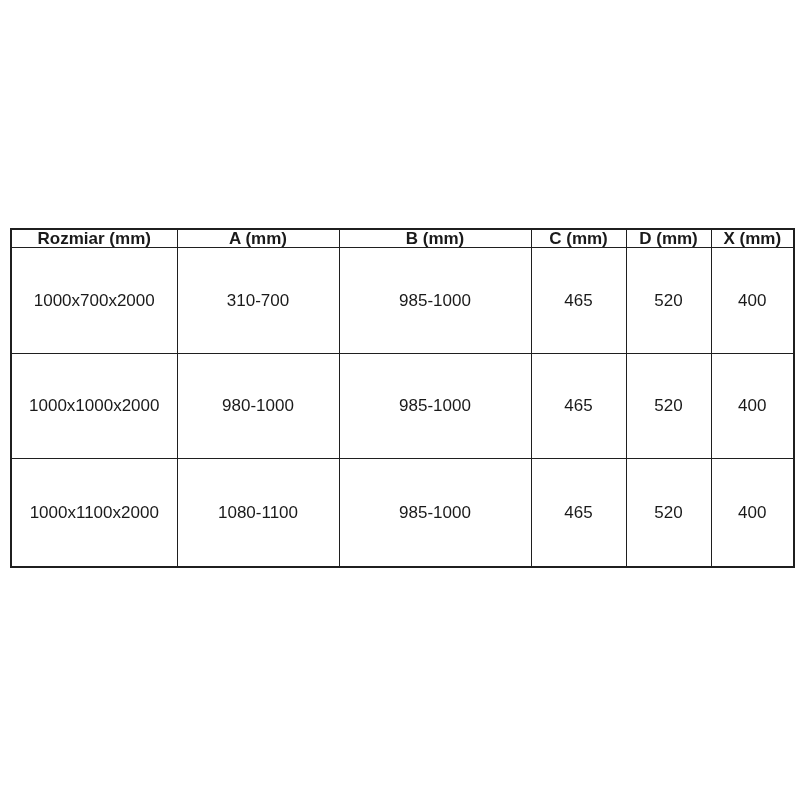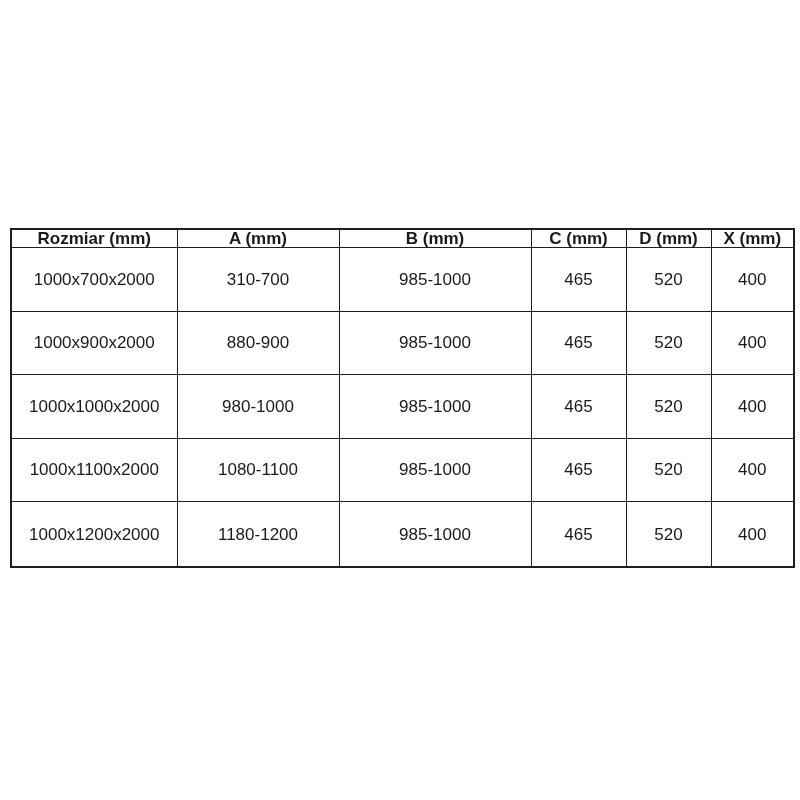--- a/index.html
+++ b/index.html
@@ -79,47 +79,31 @@
       <tbody>
         <tr>
           <td>1000x700x2000</td>
           <td>310-700</td>
           <td>985-1000</td>
           <td>465</td>
           <td>520</td>
           <td>400</td>
         </tr>
         <tr>
-          <td>1000x900x2000</td>
-          <td>880-900</td>
-          <td>985-1000</td>
-          <td>465</td>
-          <td>520</td>
-          <td>400</td>
-        </tr>
-        <tr>
           <td>1000x1000x2000</td>
           <td>980-1000</td>
           <td>985-1000</td>
           <td>465</td>
           <td>520</td>
           <td>400</td>
         </tr>
         <tr>
           <td>1000x1100x2000</td>
           <td>1080-1100</td>
           <td>985-1000</td>
           <td>465</td>
           <td>520</td>
           <td>400</td>
         </tr>
-        <tr>
-          <td>1000x1200x2000</td>
-          <td>1180-1200</td>
-          <td>985-1000</td>
-          <td>465</td>
-          <td>520</td>
-          <td>400</td>
-        </tr>
       </tbody>
     </table>
   </div>
 </div>
 
 </body></html>

